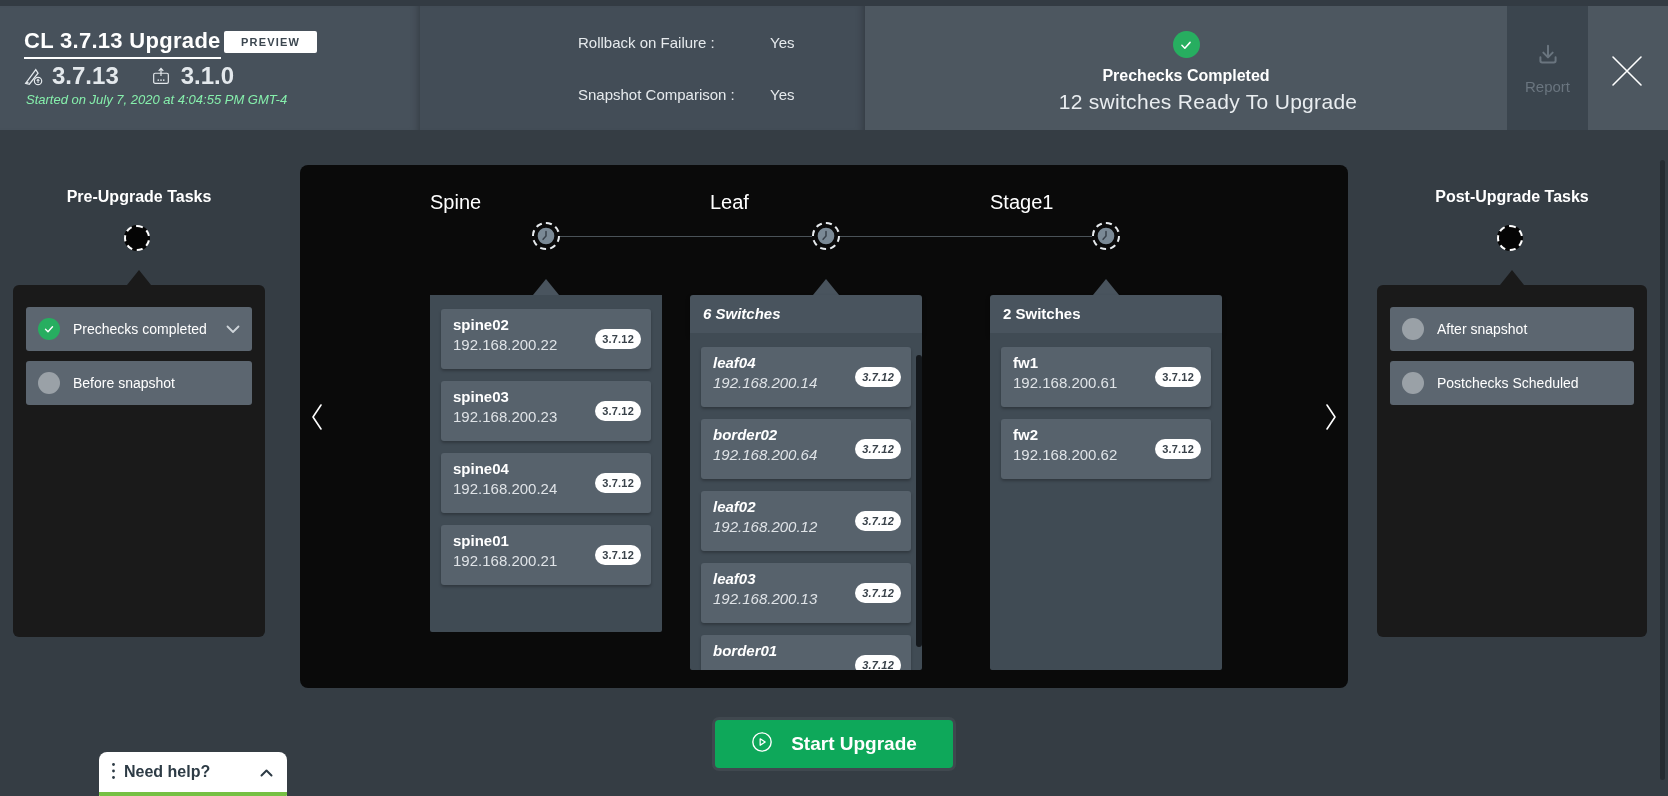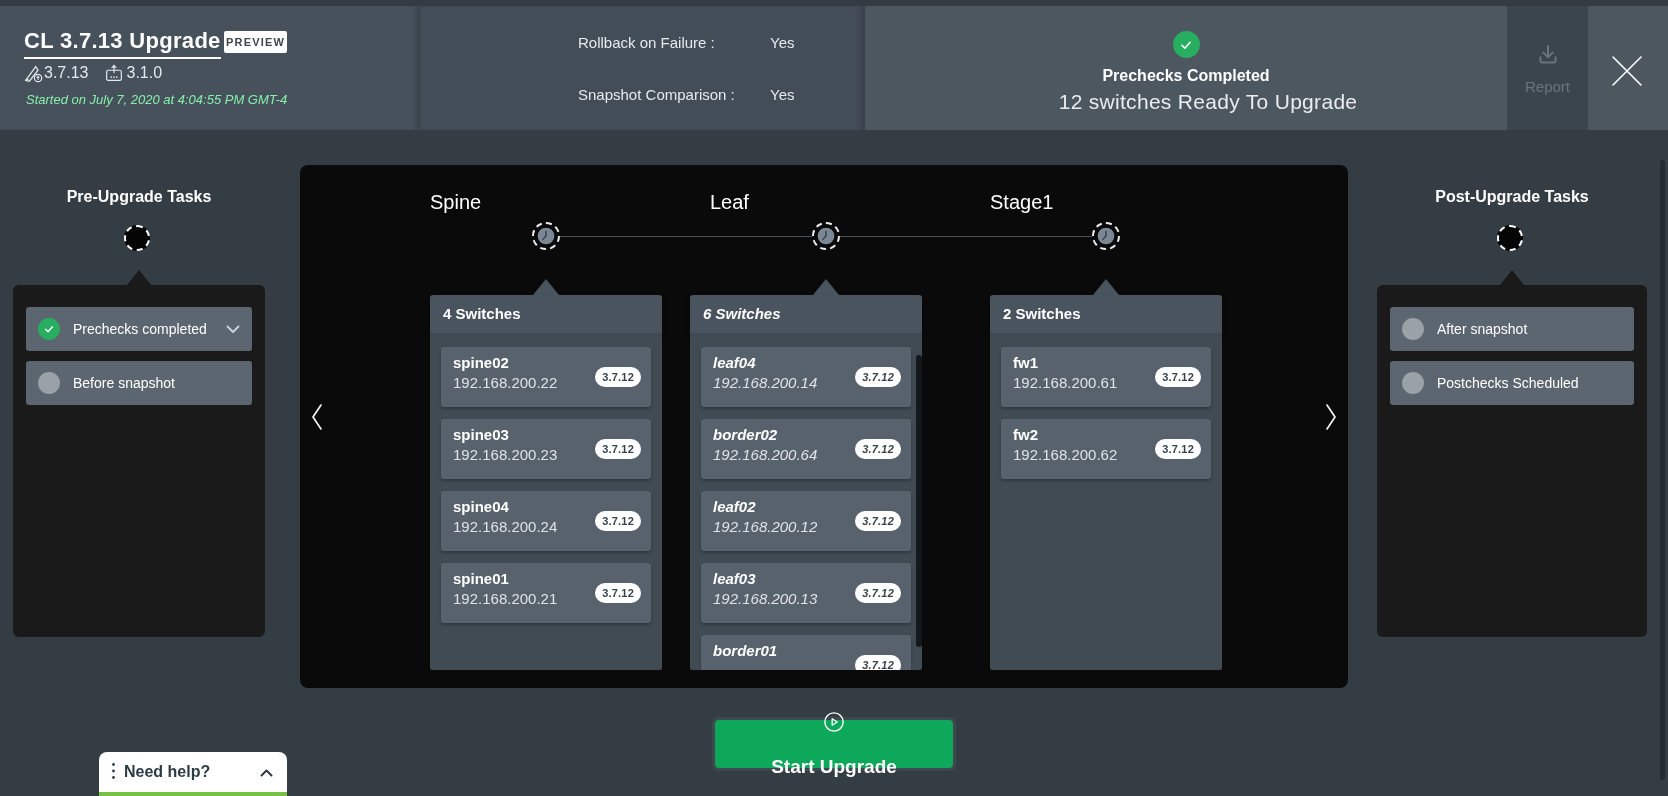--- a/index.html
+++ b/index.html
@@ -12,23 +12,23 @@
   .hsec{position:absolute;top:6px;height:124px;}
   .sec-info{left:0;width:420px;background:#47515B;box-shadow:inset -8px 0 10px -8px rgba(0,0,0,.35);}
   .sec-opts{left:420px;width:445px;background:#434D57;box-shadow:inset -8px 0 10px -8px rgba(0,0,0,.35);}
   .sec-status{left:865px;width:642px;background:#4D5760;}
   .sec-report{left:1507px;width:81px;background:#3B454E;}
   .sec-close{left:1588px;width:80px;background:#4D5760;}
 
   .page-title{position:absolute;left:24px;top:22px;color:#fff;font-size:22px;font-weight:700;
     border-bottom:2px solid #fff;padding-bottom:3px;letter-spacing:.3px;}
   .preview-btn{position:absolute;left:224px;top:25px;background:#fff;color:#3C4750;border:none;
-    font-size:11px;font-weight:700;letter-spacing:1.2px;padding:5px 2px;border-radius:2px;cursor:pointer;}
-  .versions{position:absolute;left:22px;top:56px;display:flex;align-items:center;
-    color:#E3E8EC;font-size:16px;font-weight:400;}
+    font-size:11px;font-weight:700;letter-spacing:1.2px;padding:5px 17px;border-radius:2px;cursor:pointer;}
+  .versions{position:absolute;left:22px;top:56px;display:flex;align-items:center;gap:8px;
+    color:#E3E8EC;font-size:24px;font-weight:700;}
   .versions .vicon{display:inline-flex;}
   .versions .gap{width:14px;}
   .started{position:absolute;left:26px;top:86px;color:#86efac;font-size:13px;font-style:italic;font-weight:300;}
 
   .opt-row{position:absolute;left:158px;color:#E6EAED;font-size:15px;font-weight:400;}
   .opt-row .val{position:absolute;left:192px;top:0;color:#E6EAED;}
   .opt-row.r1{top:28px;}
   .opt-row.r2{top:80px;}
 
   .status-stack{position:absolute;left:0;top:0;width:642px;text-align:center;}
@@ -93,21 +93,21 @@
     font-size:11px;font-weight:600;border-radius:11px;padding:4px 7px;letter-spacing:.2px;}
   .leaf-scroll{position:absolute;right:0px;top:22px;width:6px;height:292px;background:#14181C;border-radius:3px;cursor:pointer;}
 
   .nav-arrow{position:absolute;top:268px;width:30px;height:40px;background:transparent;border:none;cursor:pointer;padding:0;}
   .nav-prev{left:302px;}
   .nav-next{left:1316px;}
 
   
   .start-btn{position:absolute;left:715px;top:590px;width:238px;height:48px;background:#0EA85A;border:none;
     border-radius:4px;color:#fff;font-size:19px;font-weight:600;cursor:pointer;display:flex;align-items:center;
-    justify-content:center;gap:18px;box-shadow:0 0 0 3px rgba(255,255,255,.06);flex-direction:column;}
+    justify-content:center;gap:18px;box-shadow:0 0 0 3px rgba(255,255,255,.06);}
   .help-btn{position:absolute;left:99px;top:622px;width:188px;height:44px;background:#fff;border:none;
     border-radius:8px 8px 0 0;cursor:pointer;display:flex;align-items:center;gap:8px;padding:0 14px 4px 12px;}
   .help-label{color:#2D3B45;font-size:16px;font-weight:600;flex:1 1 auto;text-align:left;}
   .help-green{position:absolute;left:0;right:0;bottom:0;height:4px;background:#76C043;border-radius:0 0 1px 1px;}
 
   .page-scrollbar{position:absolute;right:3px;top:30px;width:5px;height:620px;background:#252B31;border-radius:3px;cursor:pointer;}
 </style>
 </head>
 <body>
 
@@ -239,21 +239,20 @@
             <circle cx="12" cy="12" r="10" fill="#7A8995"></circle>
             <path d="M12 12 V6.5 M12 12 L8.5 16" stroke="#39424B" stroke-width="1.8" stroke-linecap="round" fill="none"></path>
           </svg>
       </div>
 
       <div class="col-caret caret1"></div>
       <div class="col-caret caret2"></div>
       <div class="col-caret caret3"></div>
 
       <div class="stage-col c1">
-        <div class="col-header">4 Switches</div>
         <div class="col-body">
           <div class="switch-card">
             <div class="sw-name">spine02</div>
             <div class="sw-ip">192.168.200.22</div>
             <span class="sw-badge">3.7.12</span>
           </div>
           <div class="switch-card">
             <div class="sw-name">spine03</div>
             <div class="sw-ip">192.168.200.23</div>
             <span class="sw-badge">3.7.12</span>

